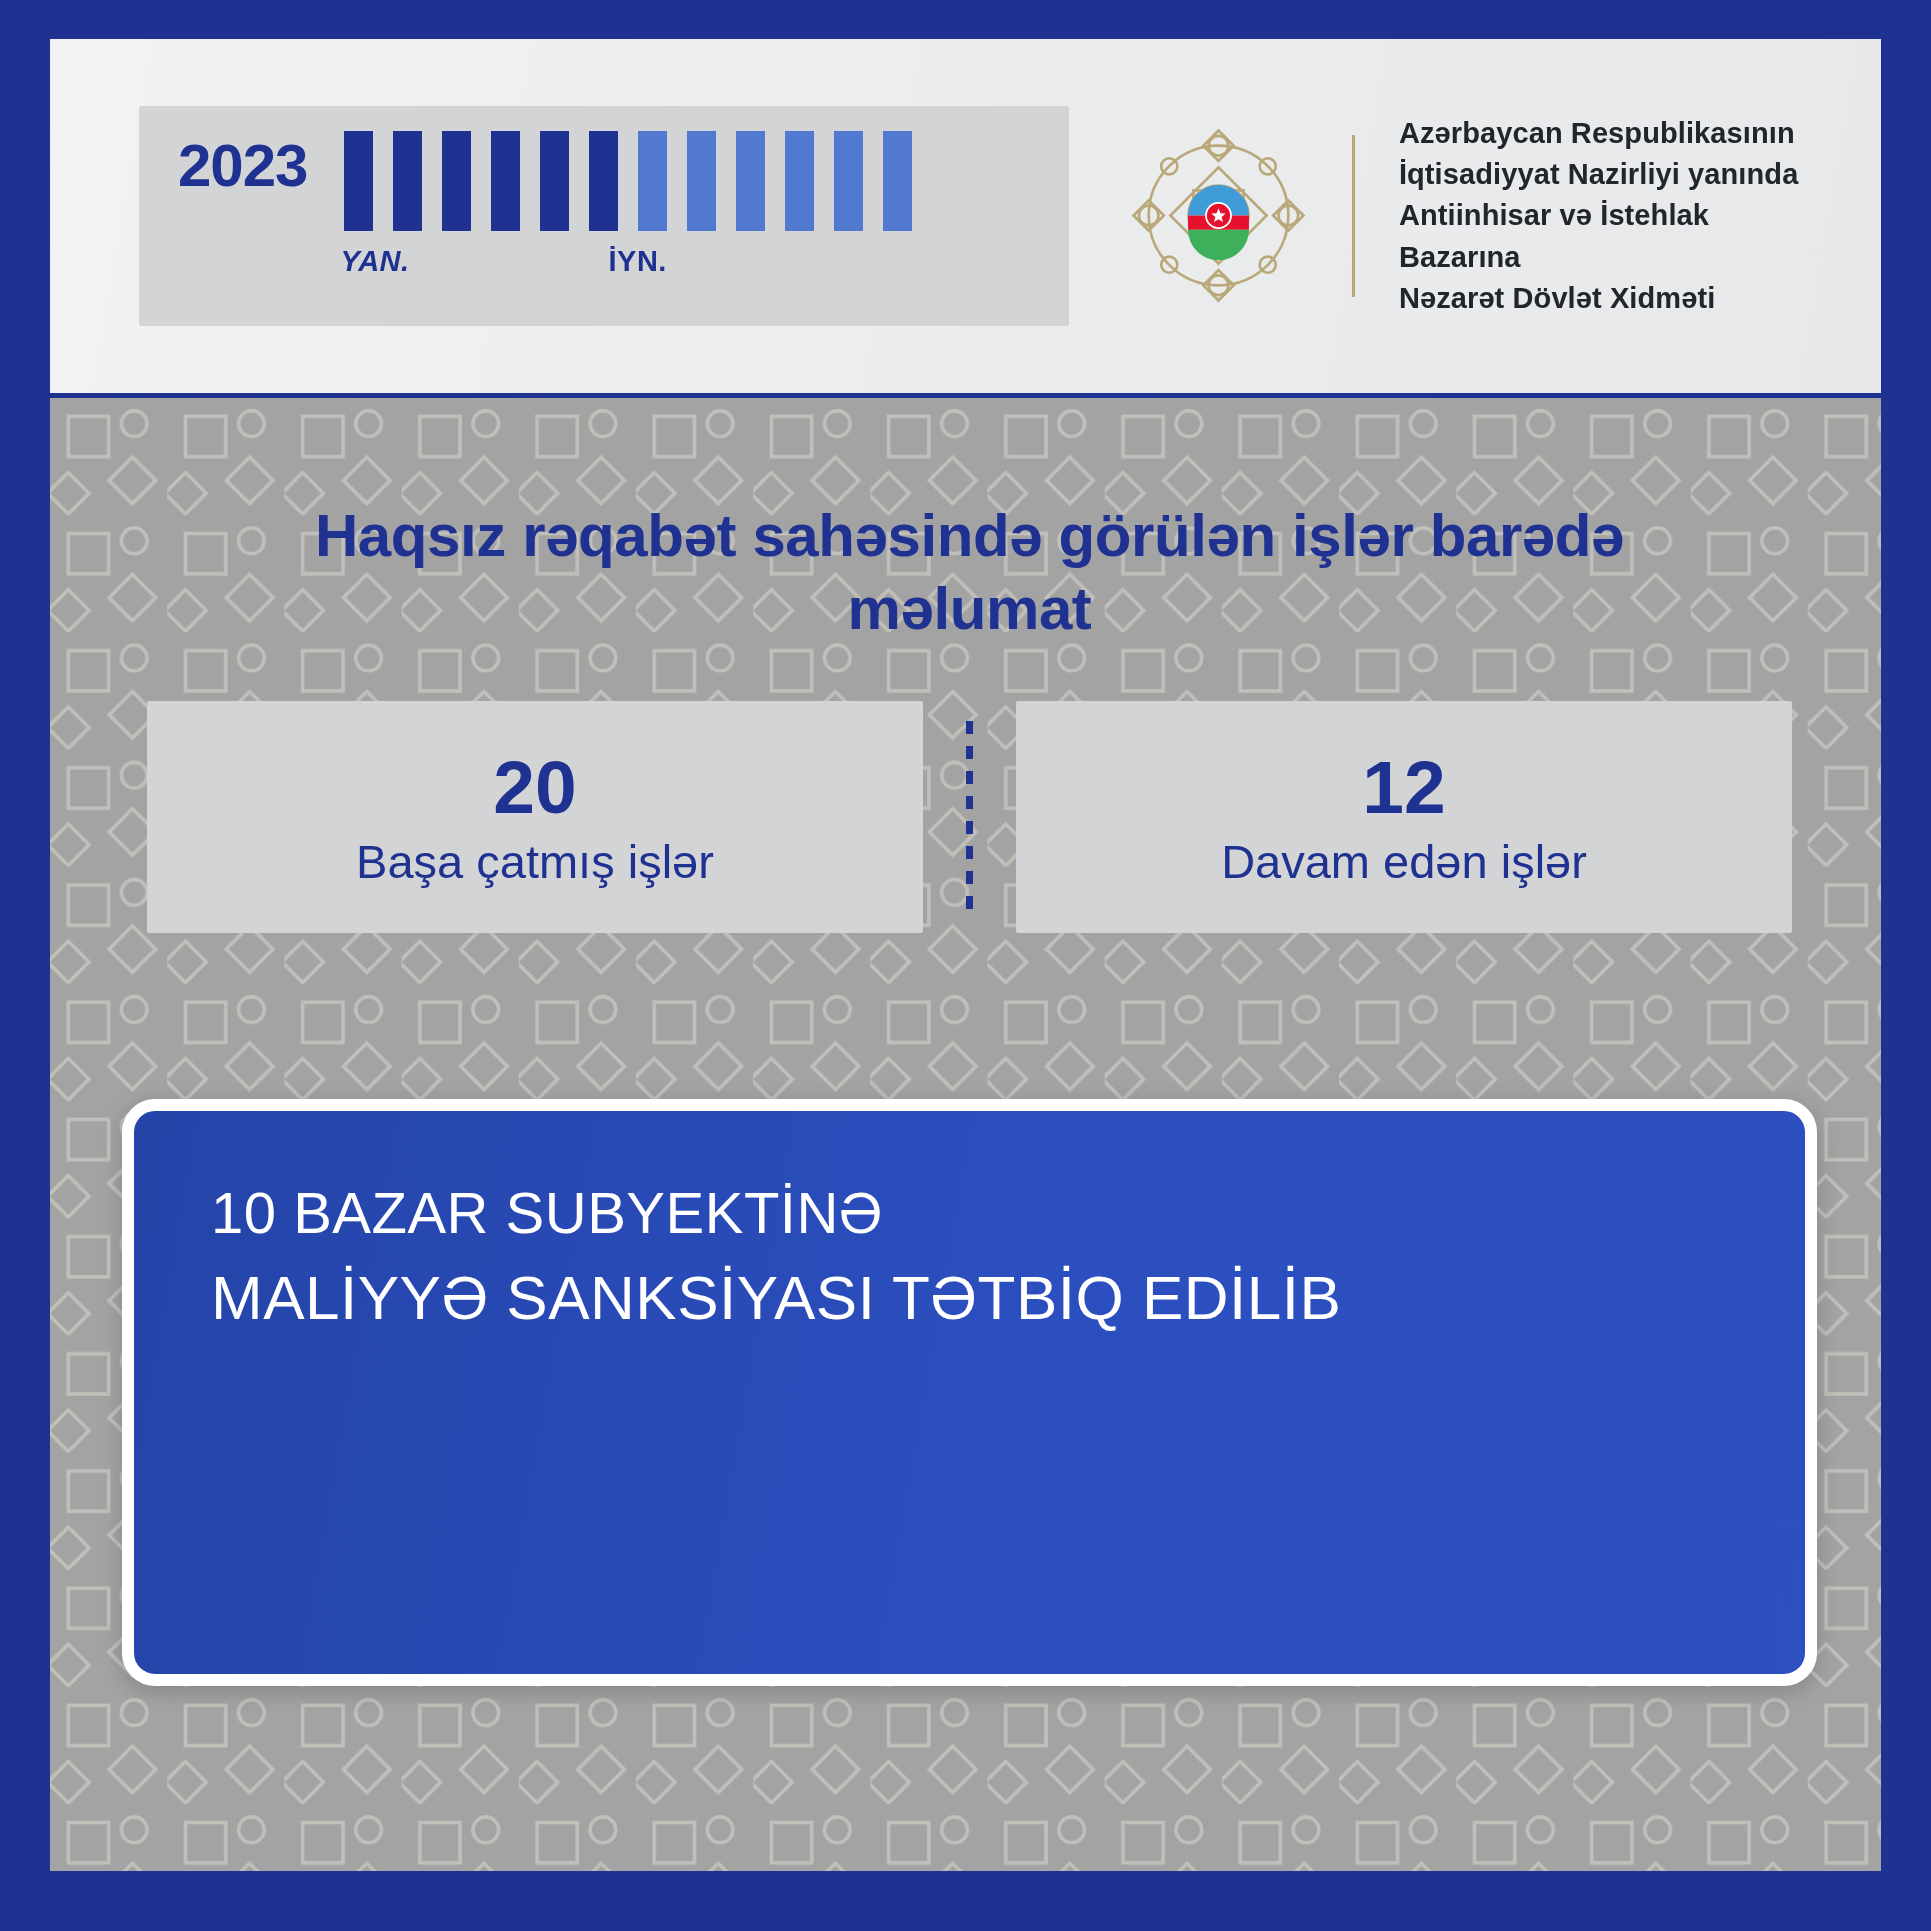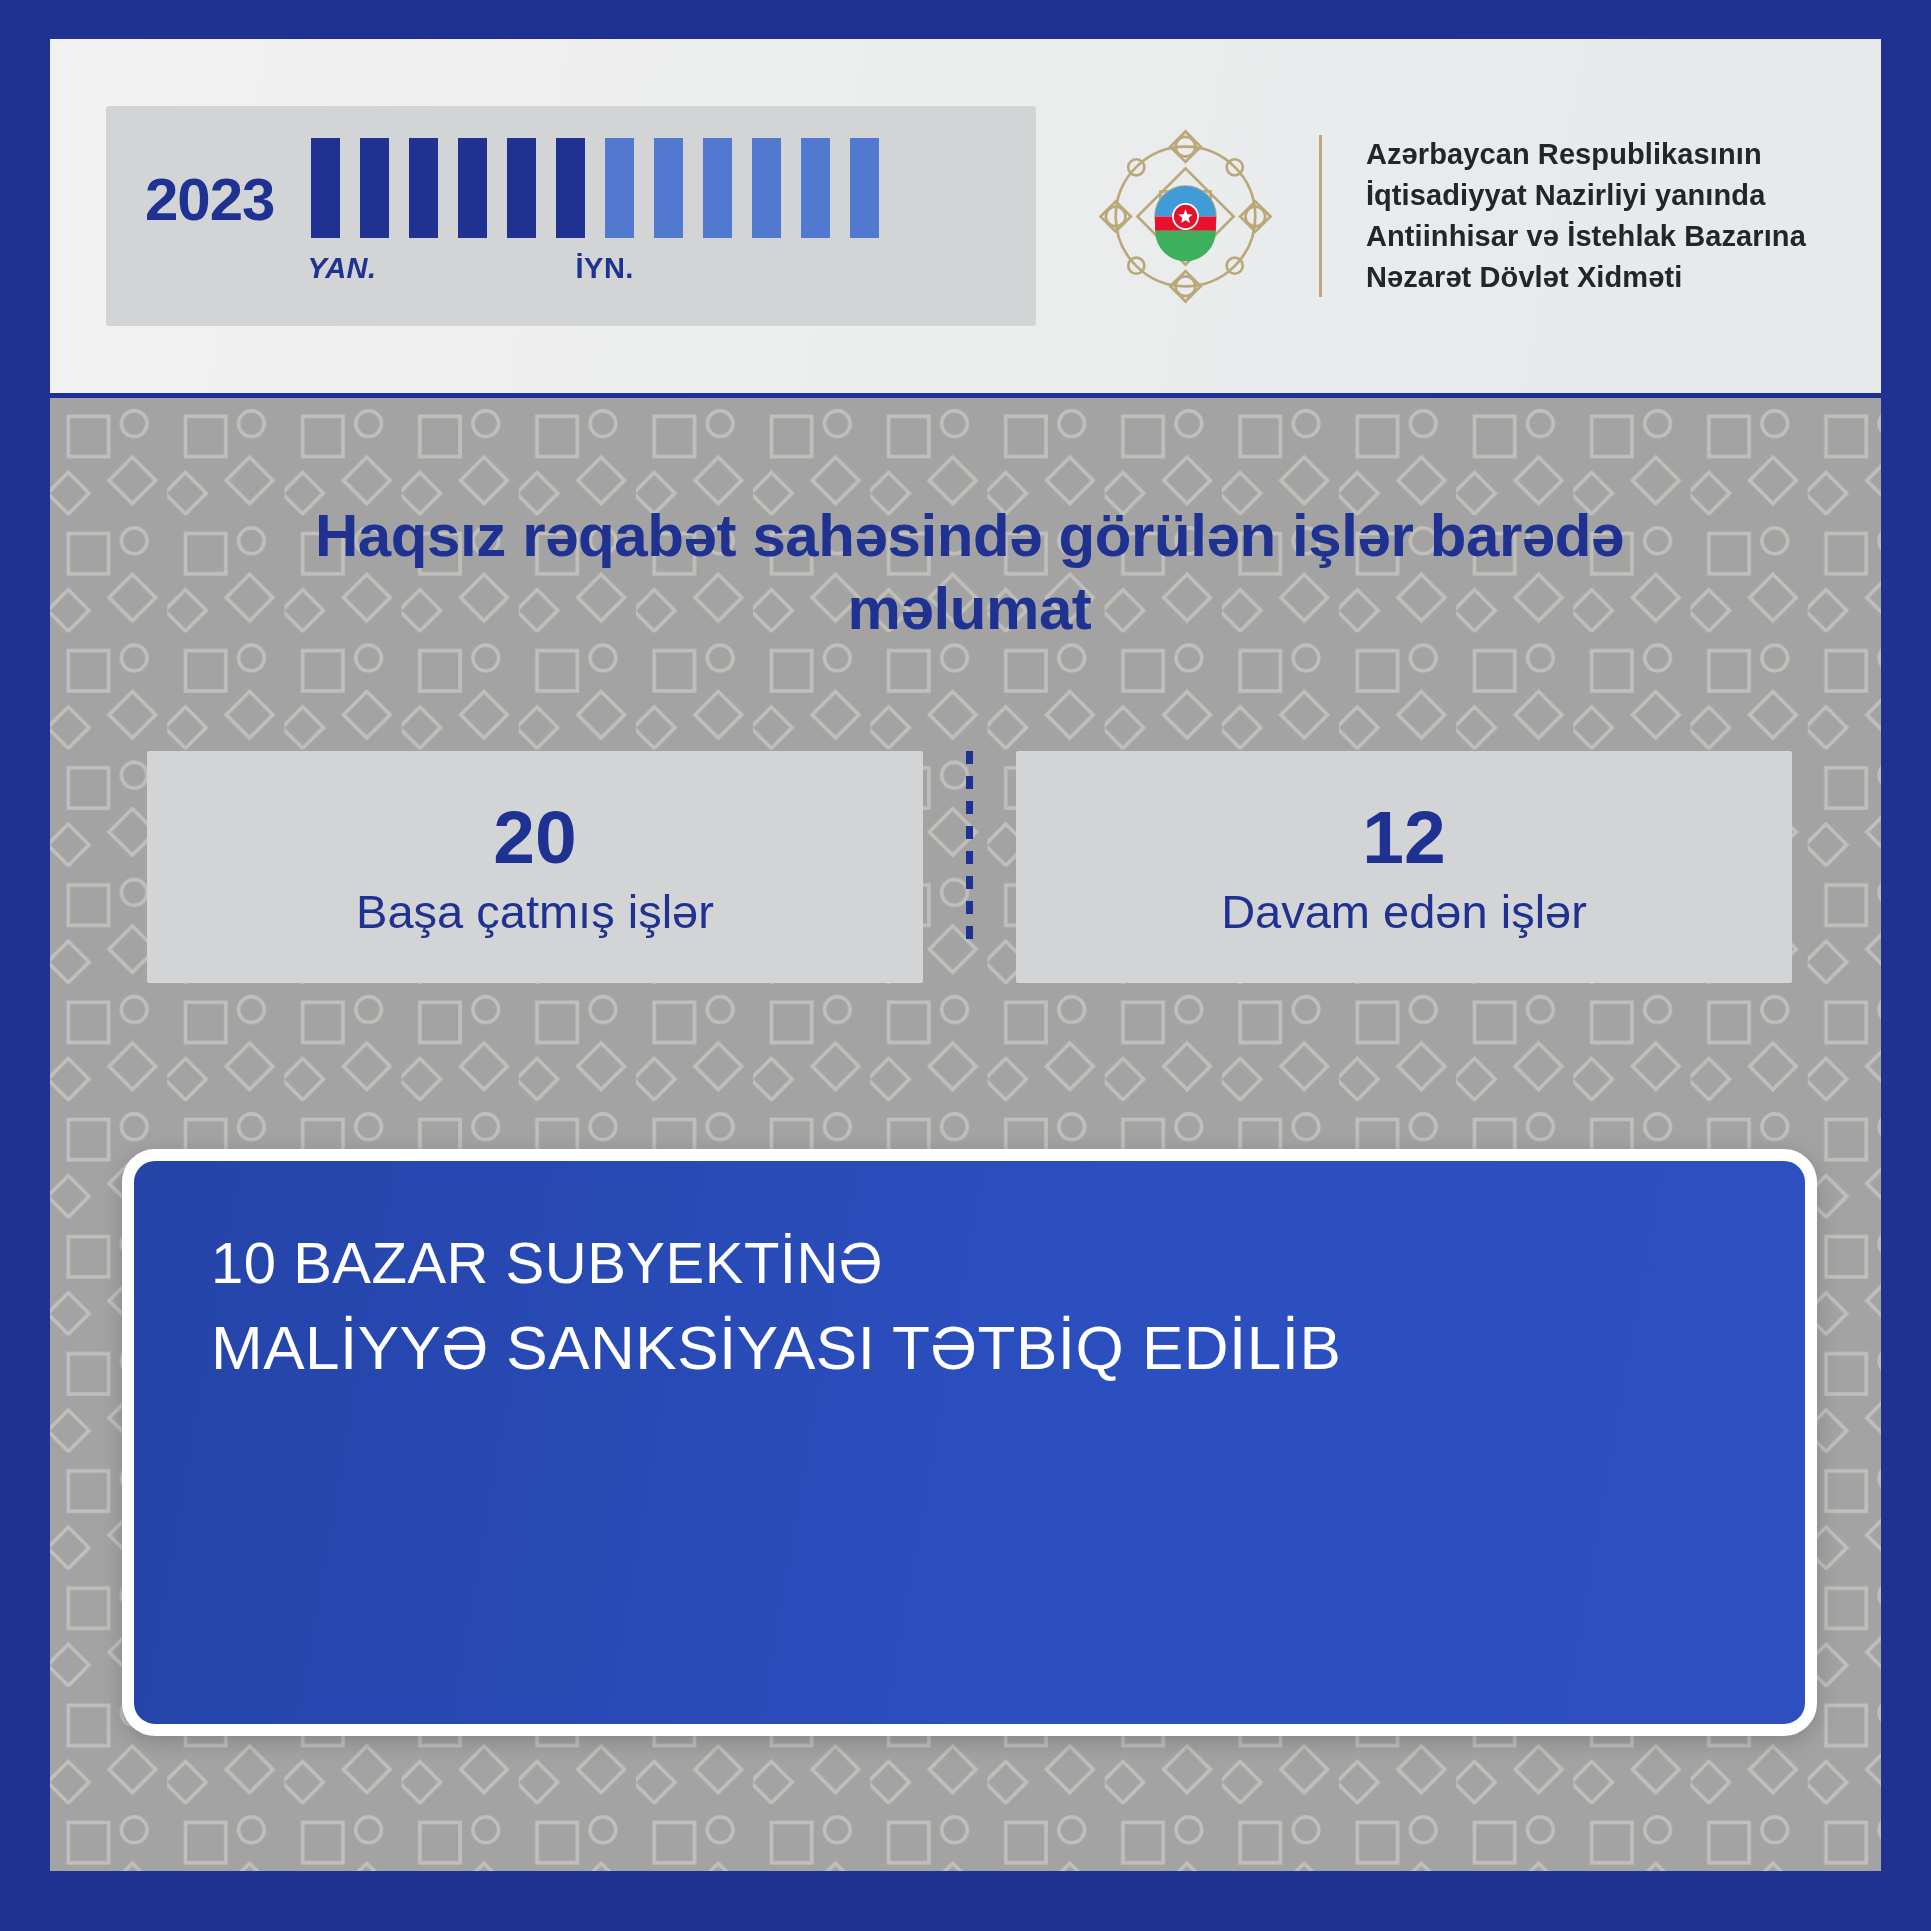--- a/index.html
+++ b/index.html
@@ -31,25 +31,26 @@
     width:100%;
     padding:0 58px 0 56px;
     gap:39px;
   }
 
   .bars-card {
     background:#d3d4d6;
     border-radius:2.9px;
     padding:25px 39px 21px 39px;
     display:flex;
-    align-items:center;
+    align-items:flex-start;
     gap:33px;
     flex:0 0 auto;
     height:220px;
     width:930px;
+    margin-left:33px;
   }
   .year {
     font-size:60px;
     font-weight:bold;
     color:#1f3191;
     letter-spacing:-1px;
     padding-bottom:37px;
   }
   .bars-wrap { position:relative; flex:1; }
   .bars {
@@ -123,24 +124,24 @@
     font-size:60px;
     font-weight:bold;
     line-height:1.22;
     padding:101px 145px 0 145px;
     letter-spacing:-0.4px;
   }
 
   .stats {
     position:relative;
     display:flex;
-    align-items:flex-start;
+    align-items:center;
     justify-content:center;
     gap:0;
-    margin-top:106px;
+    margin-top:56px;
     padding:0 89px;
   }
   .stat-card {
     background:#d3d4d6;
     flex:1;
     height:232px;
     display:flex;
     flex-direction:column;
     align-items:center;
     justify-content:center;

